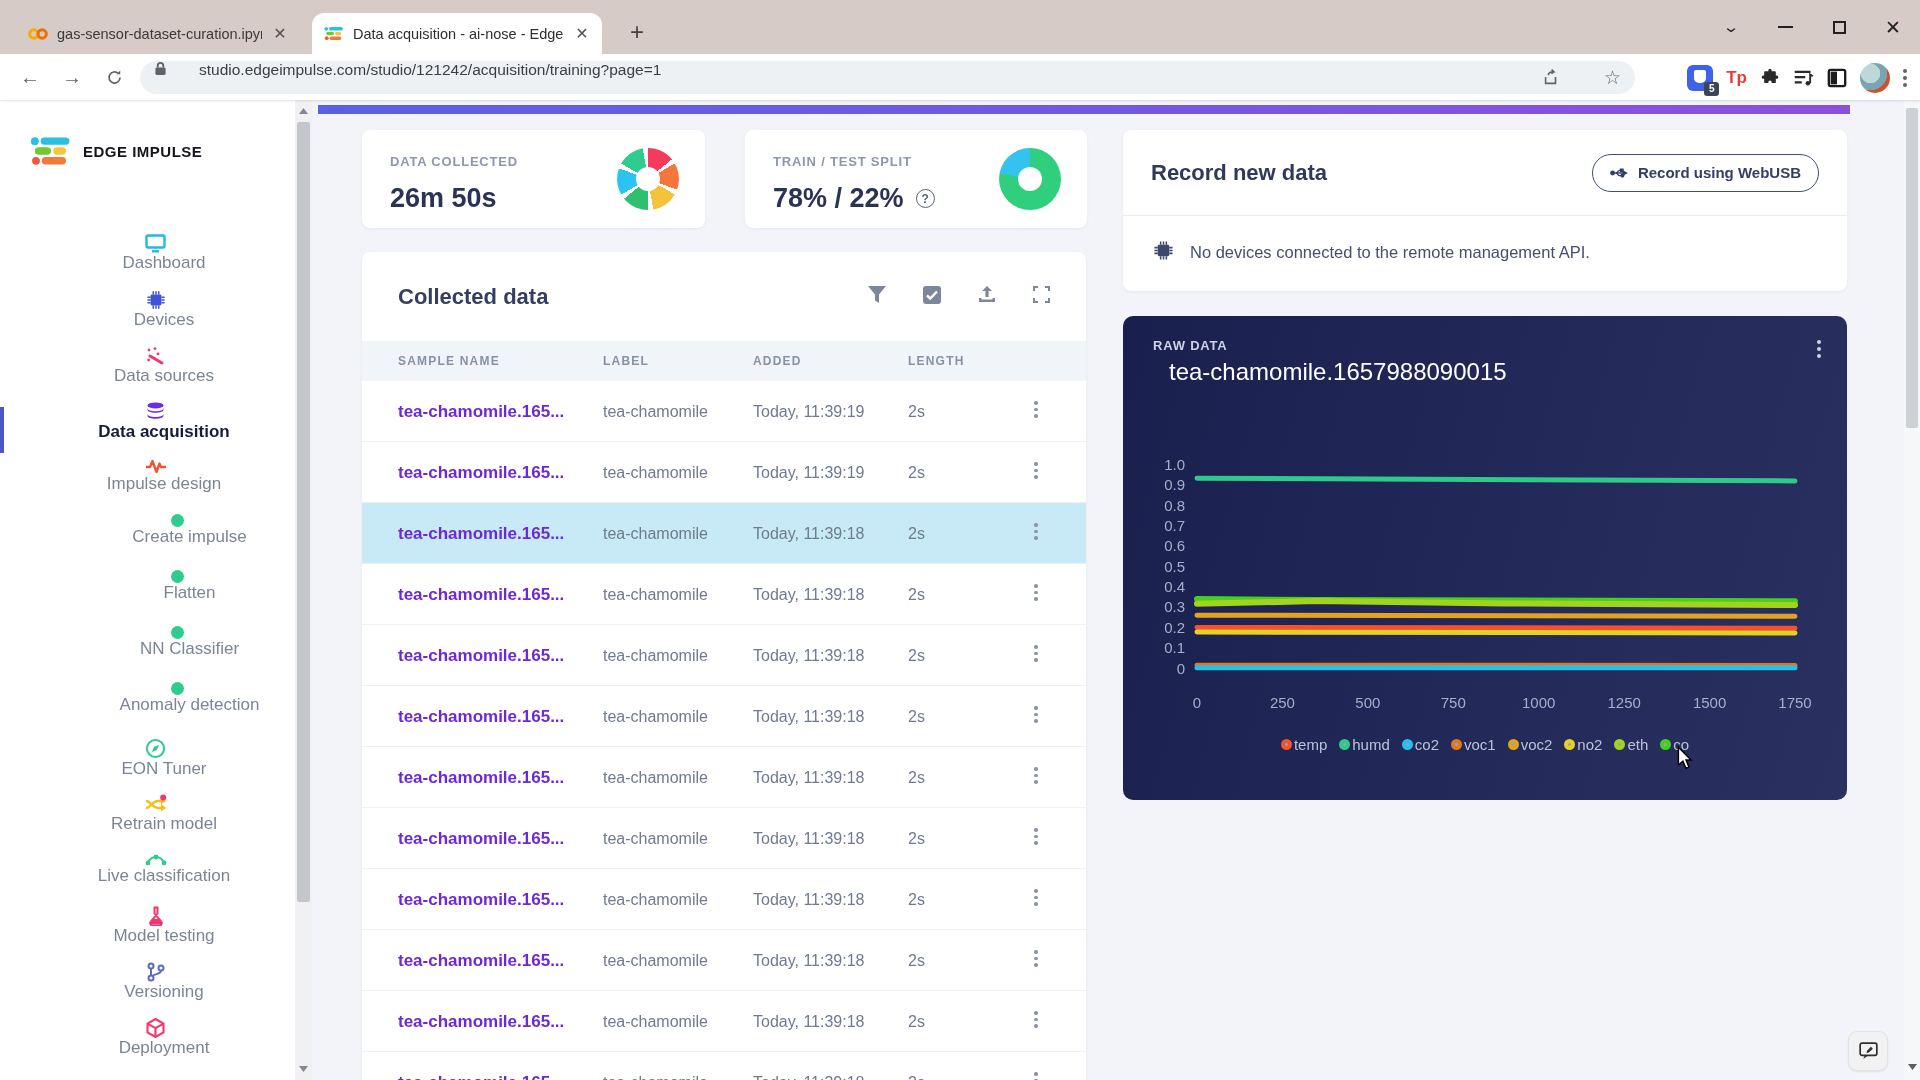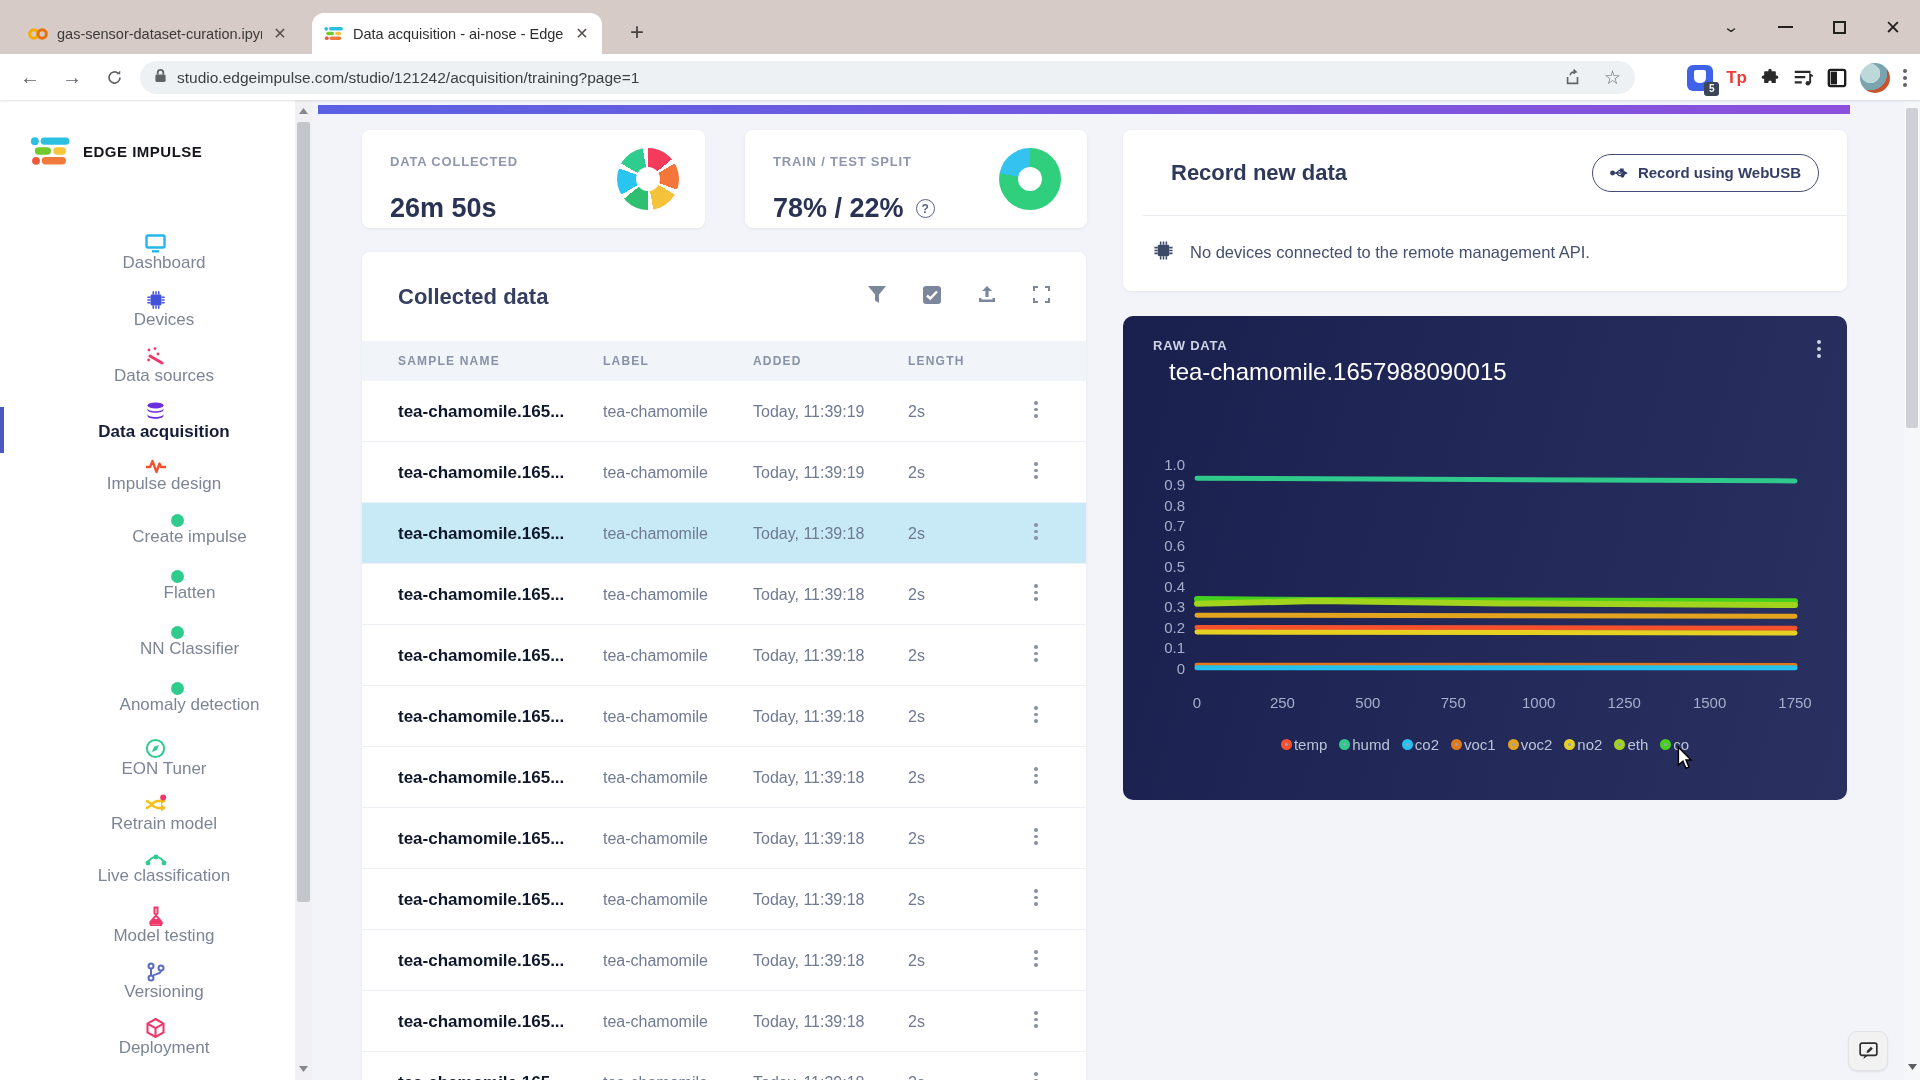--- a/index.html
+++ b/index.html
@@ -19,21 +19,21 @@
   #new-tab { position:absolute; left:622px; top:18px; width:30px; height:30px; font-size:24px; line-height:28px; text-align:center; color:#454140; }
   #win-controls { position:absolute; right:14px; top:10px; display:flex; gap:28px; align-items:center; height:34px; }
   .winbtn { width:26px; height:26px; display:flex; align-items:center; justify-content:center; color:#221f1e; }
   .win-min { width:15px; height:2px; background:#221f1e; }
   .win-max { width:13px; height:13px; border:2px solid #221f1e; }
   .win-close { font-size:19px; }
   .win-chevron { font-size:15px; transform:scaleX(1.4); }
 
   #toolbar { position:absolute; left:0; top:54px; width:1920px; height:46px; background:#ffffff; box-shadow:0 1px 2px rgba(0,0,0,.12); z-index:5; }
   .nav-ic { position:absolute; top:9px; width:28px; height:28px; display:flex; align-items:center; justify-content:center; font-size:20px; color:#5f6368; }
-  #url-pill { position:absolute; left:140px; top:61px; width:1495px; height:33px; background:#eef1f4; border-radius:17px; display:flex; align-items:center; padding:0 14px; z-index:6; }
+  #url-pill { position:absolute; left:140px; top:61px; width:1495px; height:33px; background:#eef1f4; border-radius:17px; display:flex; padding:0 14px; z-index:6;gap:22px; }
   #url-text { font-size:15.5px; color:#3b3f44; margin-left:10px; flex:1; white-space:nowrap; overflow:hidden; }
   .pill-ic { margin-left:22px; color:#5f6368; display:flex; align-items:center; }
   .star { font-size:19px; }
   #ext-cluster { position:absolute; top:60px; right:0; height:36px; display:flex; align-items:center; z-index:6; }
   .ext { margin-right:13px; position:relative; display:flex; align-items:center; justify-content:center; }
   #ext-blue { width:26px; height:26px; background:#3f63e8; border-radius:6px; }
   #ext-blue::after { content:""; position:absolute; left:7px; top:5px; width:12px; height:13px; background:#fff; border-radius:2px 2px 5px 5px; }
   #ext-badge { position:absolute; right:-6px; bottom:-5px; background:#3c4654; color:#fff; font-size:10px; font-weight:bold; width:15px; height:14px; border-radius:3px; text-align:center; line-height:14px; z-index:2; }
   #ext-tp { font-size:17px; font-weight:800; color:#ee3b34; }
   #avatar { width:30px; height:30px; border-radius:50%; background:radial-gradient(circle at 35% 35%, #bcd8d8 0 35%, #7aa5b0 36% 60%, #c8542e 61% 100%); }
@@ -64,46 +64,46 @@
   
   #main { position:absolute; left:312px; top:100px; width:1592px; height:980px; background:#f2f4f9; overflow:hidden; }
   #banner-bar { position:absolute; left:6px; top:5px; width:1532px; height:9px; background:linear-gradient(90deg,#5a60e2,#8b50dc); }
 
   .panel { position:absolute; background:#fff; border-radius:8px; box-shadow:0 1px 3px rgba(40,50,80,.07); }
 
   .stat-card { padding:24px 28px; }
   #card-collected { left:50px; top:30px; width:343px; height:98px; }
   #card-split { left:433px; top:30px; width:342px; height:98px; }
   .stat-label { font-size:13px; font-weight:700; color:#8e97ad; letter-spacing:.8px; }
-  .stat-value { font-size:27px; font-weight:700; color:#2b3355; margin-top:24px; display:flex; align-items:center; gap:12px; }
+  .stat-value { font-size:27px; font-weight:700; color:#2b3355; margin-top:14px; display:flex; align-items:center; gap:12px; }
   .donut { position:absolute; right:26px; top:18px; width:62px; height:62px; border-radius:50%; }
   .donut::after { content:""; position:absolute; inset:19px; background:#fff; border-radius:50%; }
   #donut-multi { background:conic-gradient(#f43b5c 0 14%, #fff 14% 16.6%, #f4763b 16.6% 30.6%, #fff 30.6% 33.3%, #f5c33b 33.3% 47.3%, #fff 47.3% 50%, #2fbf71 50% 64%, #fff 64% 66.6%, #29c4f0 66.6% 80.6%, #fff 80.6% 83.3%, #2ecc8e 83.3% 97.3%, #fff 97.3% 100%); }
   #donut-split { background:conic-gradient(#2fcf7d 0 78%, #34c3f0 78% 100%); }
   .help-circ { width:19px; height:19px; border:1.5px solid #5a6480; border-radius:50%; font-size:12px; font-weight:700; color:#5a6480; display:inline-flex; align-items:center; justify-content:center; }
 
   
   #collected-panel { left:50px; top:152px; width:724px; height:960px; }
   #collected-header { height:89px; display:flex; align-items:center; padding:0 36px;text-align:right; }
   #collected-title { font-size:22px; font-weight:700; color:#353e61; }
   #collected-tools { margin-left:auto; display:flex; gap:37px; align-items:center; color:#7d879c; }
   #thead { position:relative; height:40px; background:#f1f4f8; }
   .col { position:absolute; top:0; line-height:40px; font-size:12px; font-weight:700; color:#8791a7; letter-spacing:1.2px; }
   .c1 { left:36px; } .c2 { left:241px; } .c3 { left:391px; } .c4 { left:546px; }
   .trow { position:relative; height:61px; border-bottom:1px solid #edf0f5; background:#fff; }
   .trow.hl { background:#c7eaf6; }
   .cell { position:absolute; top:0; line-height:61px; white-space:nowrap; }
-  .cell.name { font-size:17px; font-weight:600; color:#0f172a; }
+  .cell.name { font-size:17px; font-weight:600; color:#6d28d9; }
   .cell.dim { font-size:16px; color:#6f7a92; }
   .row-kebab { position:absolute; left:672px; top:20px; }
   .row-kebab i { background:#8a93a8; width:3.5px; height:3.5px; }
 
   
   #record-panel { left:811px; top:30px; width:724px; height:161px; }
-  #record-head { height:86px; display:flex; align-items:center; padding:0 28px; border-bottom:1px solid #e9ecf3;margin-left:20px; }
+  #record-head { height:86px; display:flex; align-items:center; padding:0 28px; border-bottom:1px solid #e9ecf3; }
   #record-title { font-size:22px; font-weight:700; color:#2f3959; }
   #webusb-btn { margin-left:auto; height:38px; border:1px solid #454d77; border-radius:20px; background:#fff; display:flex; align-items:center; gap:9px; padding:0 17px; font-size:15px; font-weight:600; color:#333d66; font-family:"Liberation Sans",sans-serif; }
   #record-body { display:flex; align-items:center; gap:16px; padding:24px 30px; font-size:16.5px; color:#454f6e; }
 
   
   #raw-panel { position:absolute; left:811px; top:216px; width:724px; height:484px; border-radius:10px; background:linear-gradient(105deg,#1a204e 0%,#2a3060 100%); overflow:hidden; }
   #raw-label { position:absolute; left:30px; top:22px; font-size:13px; font-weight:700; letter-spacing:.8px; color:#cdd3e4; }
   #raw-title { position:absolute; left:30px; top:42px; font-size:24px; font-weight:400; color:#ffffff;margin-left:16px; }
   #raw-kebab { position:absolute; right:26px; top:24px; }
   #raw-kebab i { background:#cdd3e4; }

